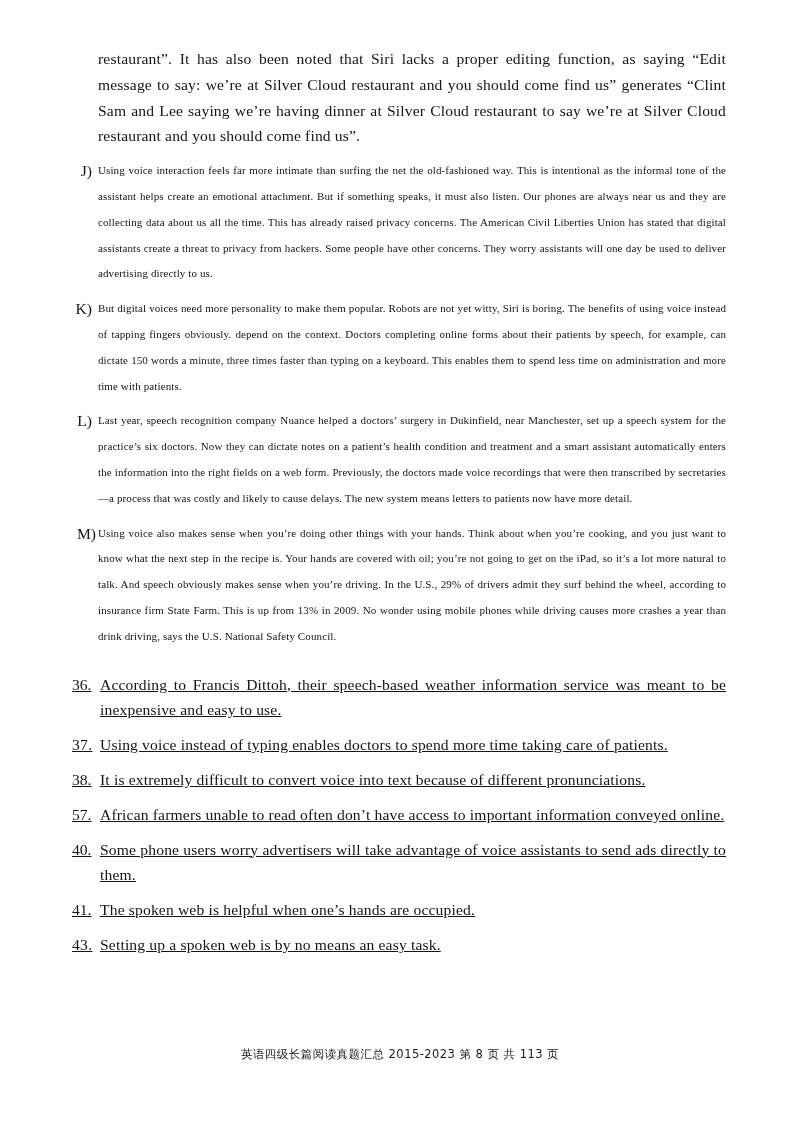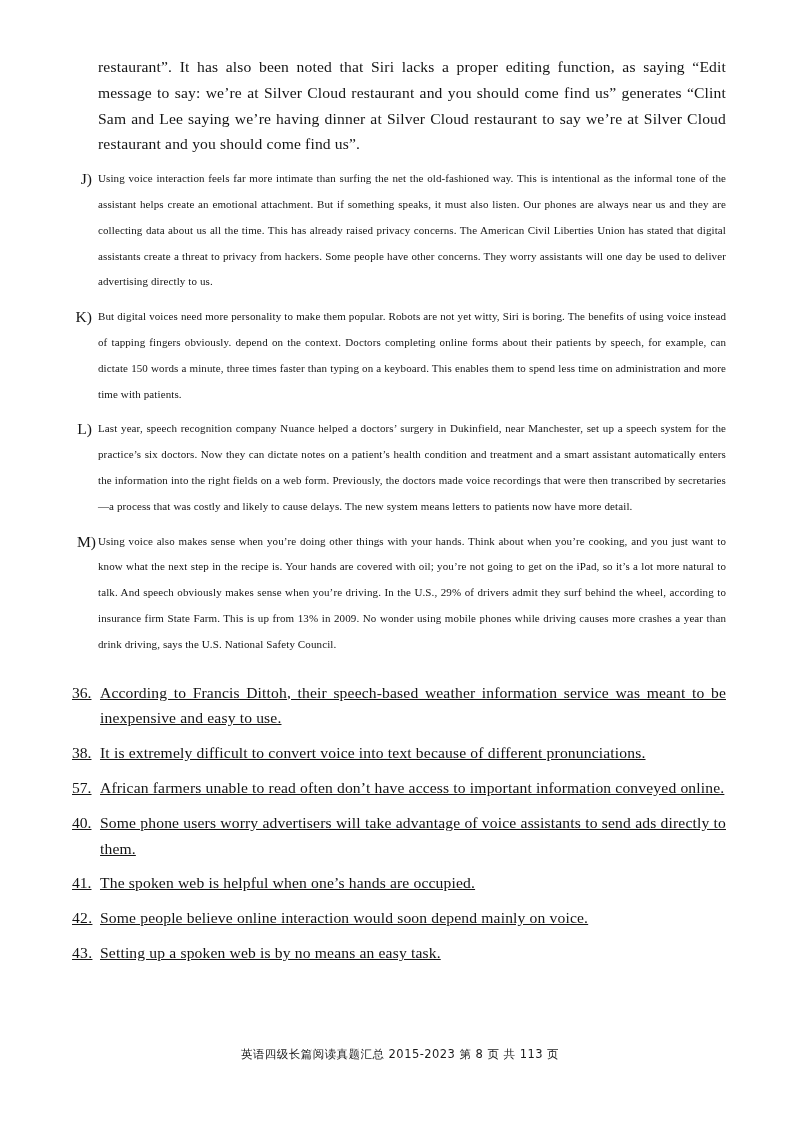--- a/index.html
+++ b/index.html
@@ -28,21 +28,21 @@
 
   .content {
     position: absolute;
     left: 72px;
     top: 46px;
     width: 654px;
   }
 
   
   .para-cont {
-    margin: 8px 0 0 26px;
+    margin: 0 0 0 26px;
     width: 628px;
     font-size: 15.6px;
     line-height: 25.8px;
     text-align: justify;
     text-justify: inter-word;
     letter-spacing: 0.01em;
   }
 
   
   .para {
@@ -153,20 +153,24 @@
       <div class="para-body">Using voice also makes sense when you’re doing other things with your hands. Think about when you’re cooking, and you just want to know what the next step in the recipe is. Your hands are covered with oil; you’re not going to get on the iPad, so it’s a lot more natural to talk. And speech obviously makes sense when you’re driving. In the U.S., 29% of drivers admit they surf behind the wheel, according to insurance firm State Farm. This is up from 13% in 2009. No wonder using mobile phones while driving causes more crashes a year than drink driving, says the U.S. National Safety Council.</div>
     </div>
 
     <div class="items">
 
       <div class="item">
         <div class="item-num">36.</div>
         <div class="item-text">According to Francis Dittoh, their speech-based weather information service was meant to be inexpensive and easy to use.</div>
       </div>
 
+      <div class="item">
+        <div class="item-num gap">37.</div>
+        <div class="item-text nowrap-flow">Using voice instead of typing enables doctors to spend more time taking care of patients.</div>
+      </div>
 
       <div class="item">
         <div class="item-num">38.</div>
         <div class="item-text nowrap-flow">It is extremely difficult to convert voice into text because of different pronunciations.</div>
       </div>
 
       <div class="item">
         <div class="item-num">57.</div>
         <div class="item-text">African farmers unable to read often don’t have access to important information conveyed online.</div>
       </div>
@@ -174,24 +178,20 @@
       <div class="item">
         <div class="item-num">40.</div>
         <div class="item-text">Some phone users worry advertisers will take advantage of voice assistants to send ads directly to them.</div>
       </div>
 
       <div class="item">
         <div class="item-num">41.</div>
         <div class="item-text nowrap-flow">The spoken web is helpful when one’s hands are occupied.</div>
       </div>
 
-      <div class="item">
-        <div class="item-num gap">42.</div>
-        <div class="item-text nowrap-flow">Some people believe online interaction would soon depend mainly on voice.</div>
-      </div>
 
       <div class="item">
         <div class="item-num gap">43.</div>
         <div class="item-text nowrap-flow">Setting up a spoken web is by no means an easy task.</div>
       </div>
 
     </div>
   </div>
 
   <div class="footer">英语四级长篇阅读真题汇总  2015-2023  第  8  页  共  113  页</div>

